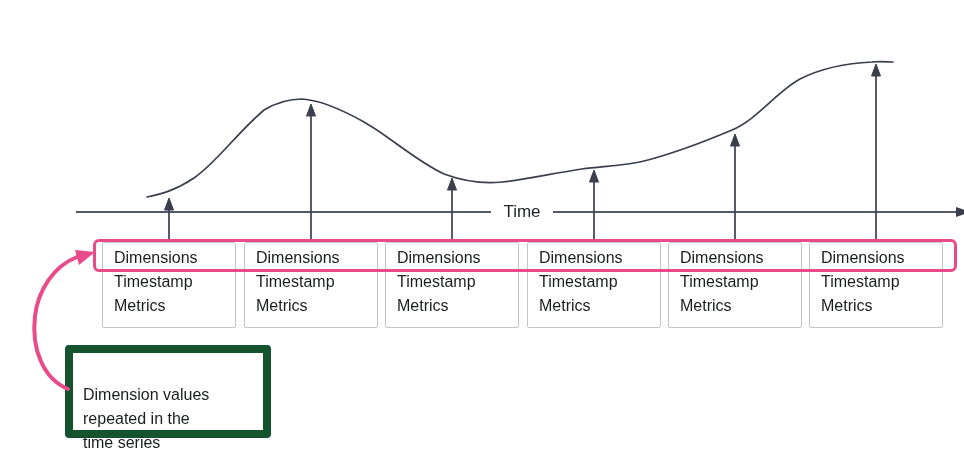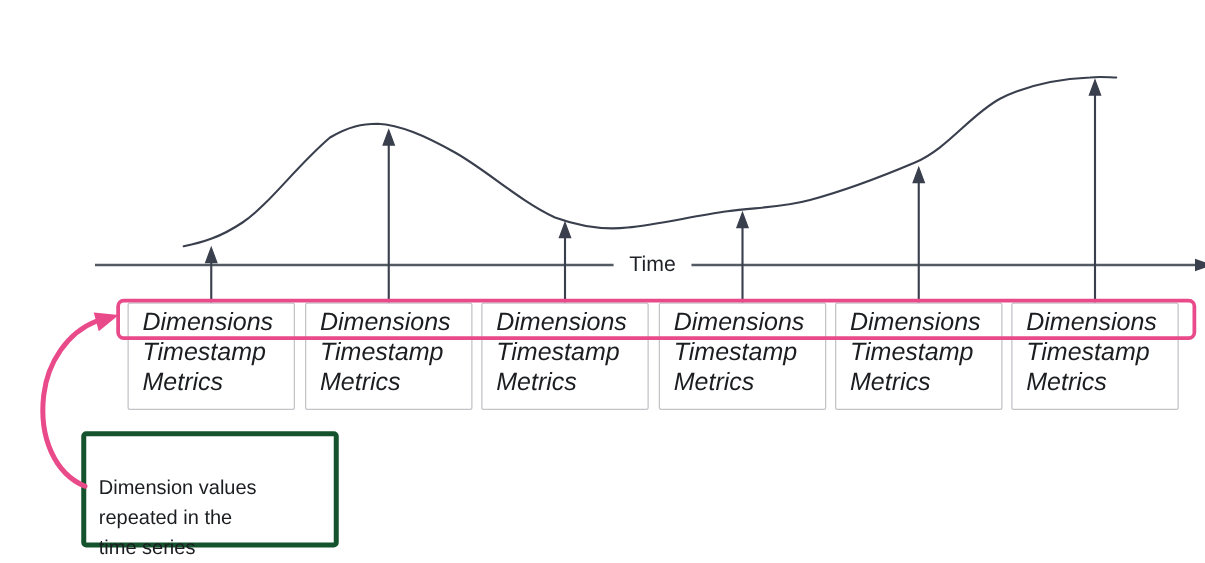--- a/index.html
+++ b/index.html
@@ -15,35 +15,34 @@
   #bg-layer,#fg-layer{position:absolute;left:0;top:0;pointer-events:none;}
   .time-label{
     position:absolute;left:467px;top:202px;width:62px;
     text-align:center;font-size:17px;color:#1f2228;background:#ffffff;
     line-height:20px;
   }
   .record-box{
     position:absolute;top:242px;width:134px;height:86px;
     background:#ffffff;border:1px solid #c2c4c8;border-radius:2px;
     box-sizing:border-box;padding:3px 0 0 11px;
-    font-size:20px;line-height:24px;color:#1b1d20;
+    font-size:16px;line-height:24px;color:#1b1d20;
     z-index:1;
-    font-style:italic;
   }
   .record-box span{display:block;}
   .r1{left:78px}.r2{left:220px}.r3{left:361px}.r4{left:503px}.r5{left:644px}.r6{left:785px}
   .highlight-band{
     position:absolute;left:69px;top:239px;width:864px;height:33px;
     border:3px solid #e94a8a;border-radius:6px;
     box-sizing:border-box;background:transparent;
     z-index:2;
   }
   .callout{
     position:absolute;left:41px;top:345px;width:206px;height:93px;
-    border:4px solid #14532d;border-radius:4px;background:#ffffff;
+    border:8px solid #14532d;border-radius:4px;background:#ffffff;
     box-sizing:border-box;padding:6px 8px 0 10px;
     font-size:16px;line-height:24px;color:#1b1d20;
     white-space:pre-line;
     z-index:2;
   }
   #fg-layer{z-index:3;}
 </style>
 </head>
 <body>
 

